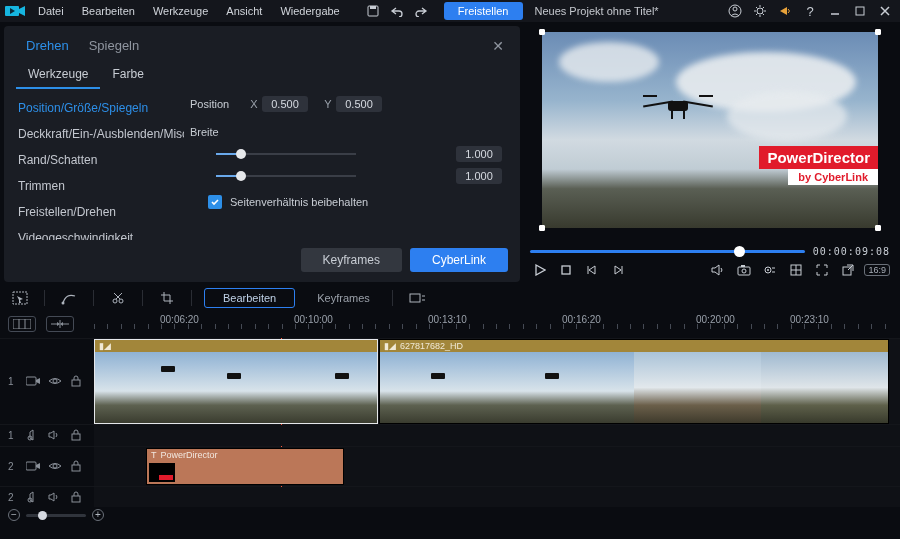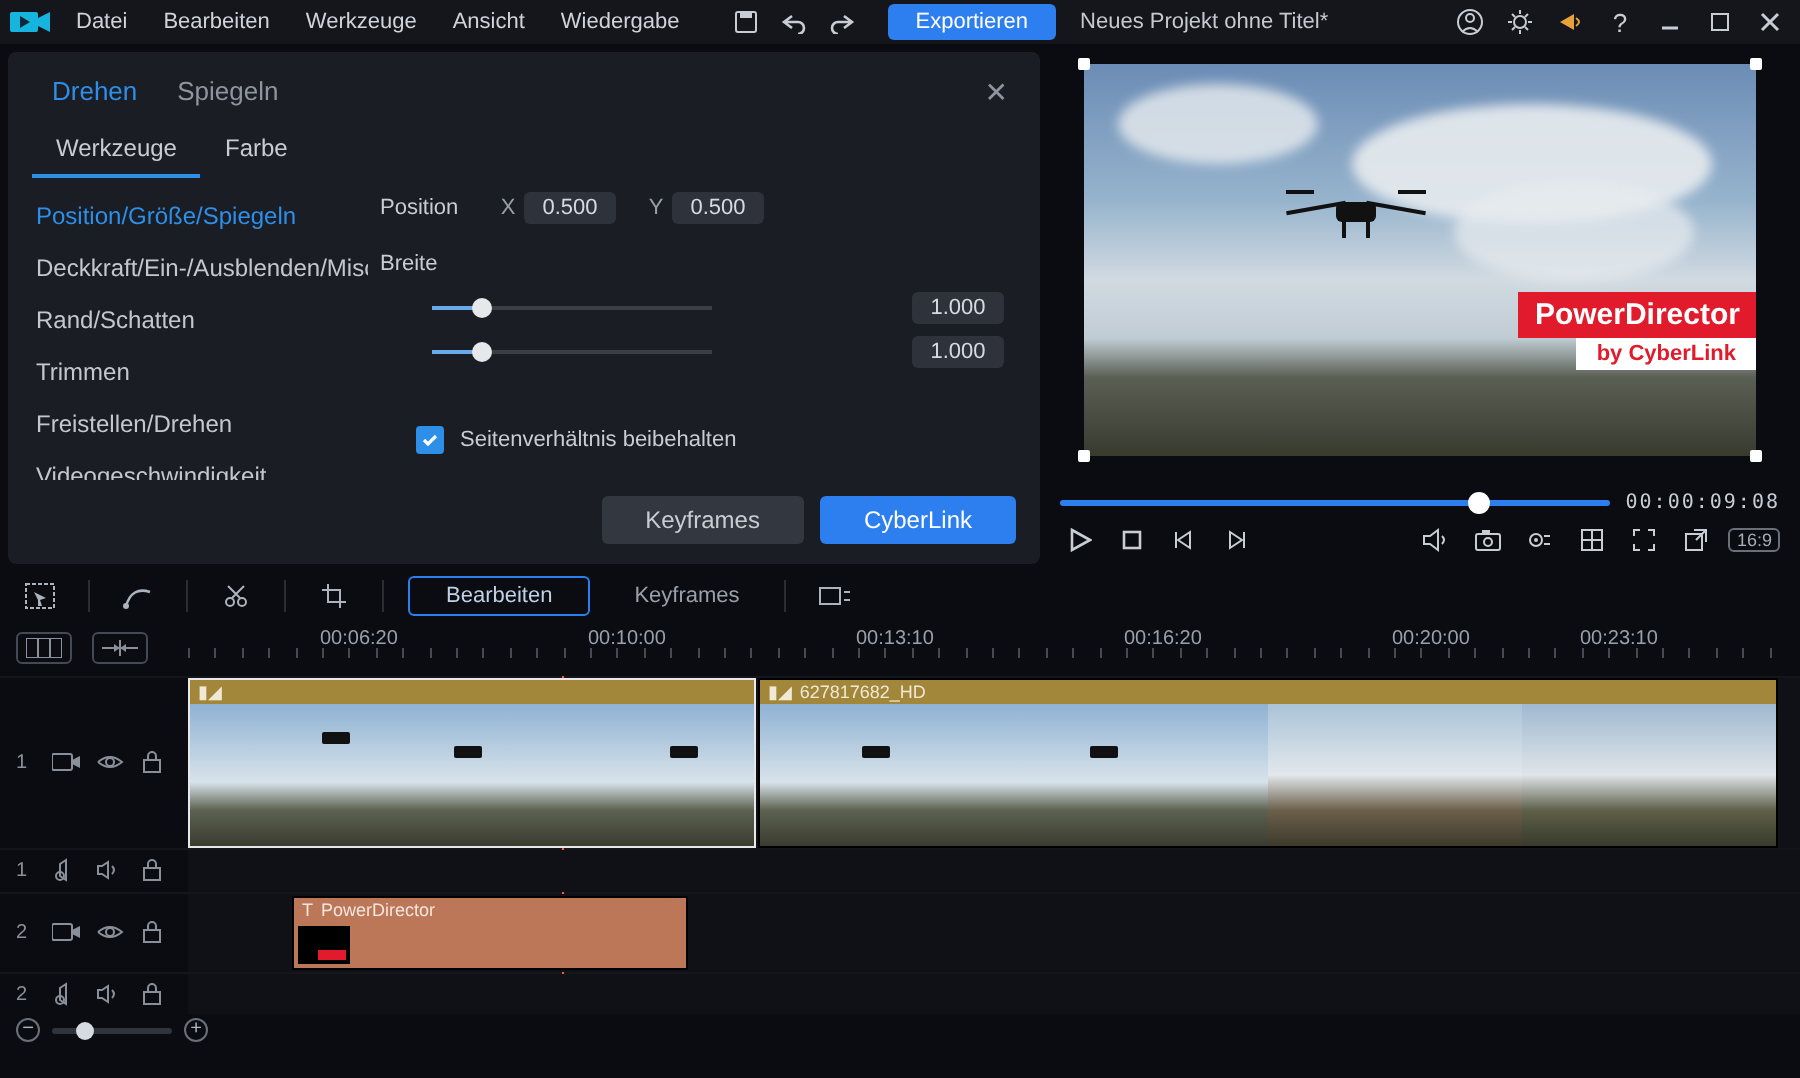--- a/index.html
+++ b/index.html
@@ -140,21 +140,21 @@
   <div class="iconbtn">
       <svg width="14" height="12">
         <path d="M6 3 L2 6 L6 9 M2 6 H9 A3 3 0 0 1 9 12" fill="none" stroke="#c8cdd4" stroke-width="1.3"></path>
       </svg>
     </div>
   <div class="iconbtn">
       <svg width="14" height="12">
         <path d="M8 3 L12 6 L8 9 M12 6 H5 A3 3 0 0 0 5 12" fill="none" stroke="#c8cdd4" stroke-width="1.3"></path>
       </svg>
     </div>
-  <div class="export">Exportieren</div>
+  <div class="export">Freistellen</div>
   <div class="title">Neues Projekt ohne Titel*</div>
   <div class="right">
     <div class="iconbtn">
         <svg width="14" height="14">
           <circle cx="7" cy="7" r="6" fill="none" stroke="#c8cdd4"></circle>
           <circle cx="7" cy="5" r="2" fill="none" stroke="#c8cdd4"></circle>
           <path d="M3 12 Q7 8 11 12" fill="none" stroke="#c8cdd4"></path>
         </svg>
       </div>
     <div class="iconbtn">
@@ -235,21 +235,21 @@
         <div class="row">
           <div style="width:18px"></div>
           <div class="slider">
               <div class="track"></div>
               <div class="fill" style="width:18%"></div>
               <div class="thumb" style="left:18%"></div>
             </div>
           <div style="flex:1"></div>
           <div class="numbox">1.000</div>
         </div>
-        <div class="row" style="margin-top:22px">
+        <div class="row" style="margin-top:4px">
           <div style="width:18px"></div>
           <div class="chk">
               <svg width="10" height="10">
                 <path d="M2 5 L4 7 L8 3" fill="none" stroke="#fff" stroke-width="1.6"></path>
               </svg>
             </div>
           <div>Seitenverhältnis beibehalten</div>
         </div>
 
       </div>

